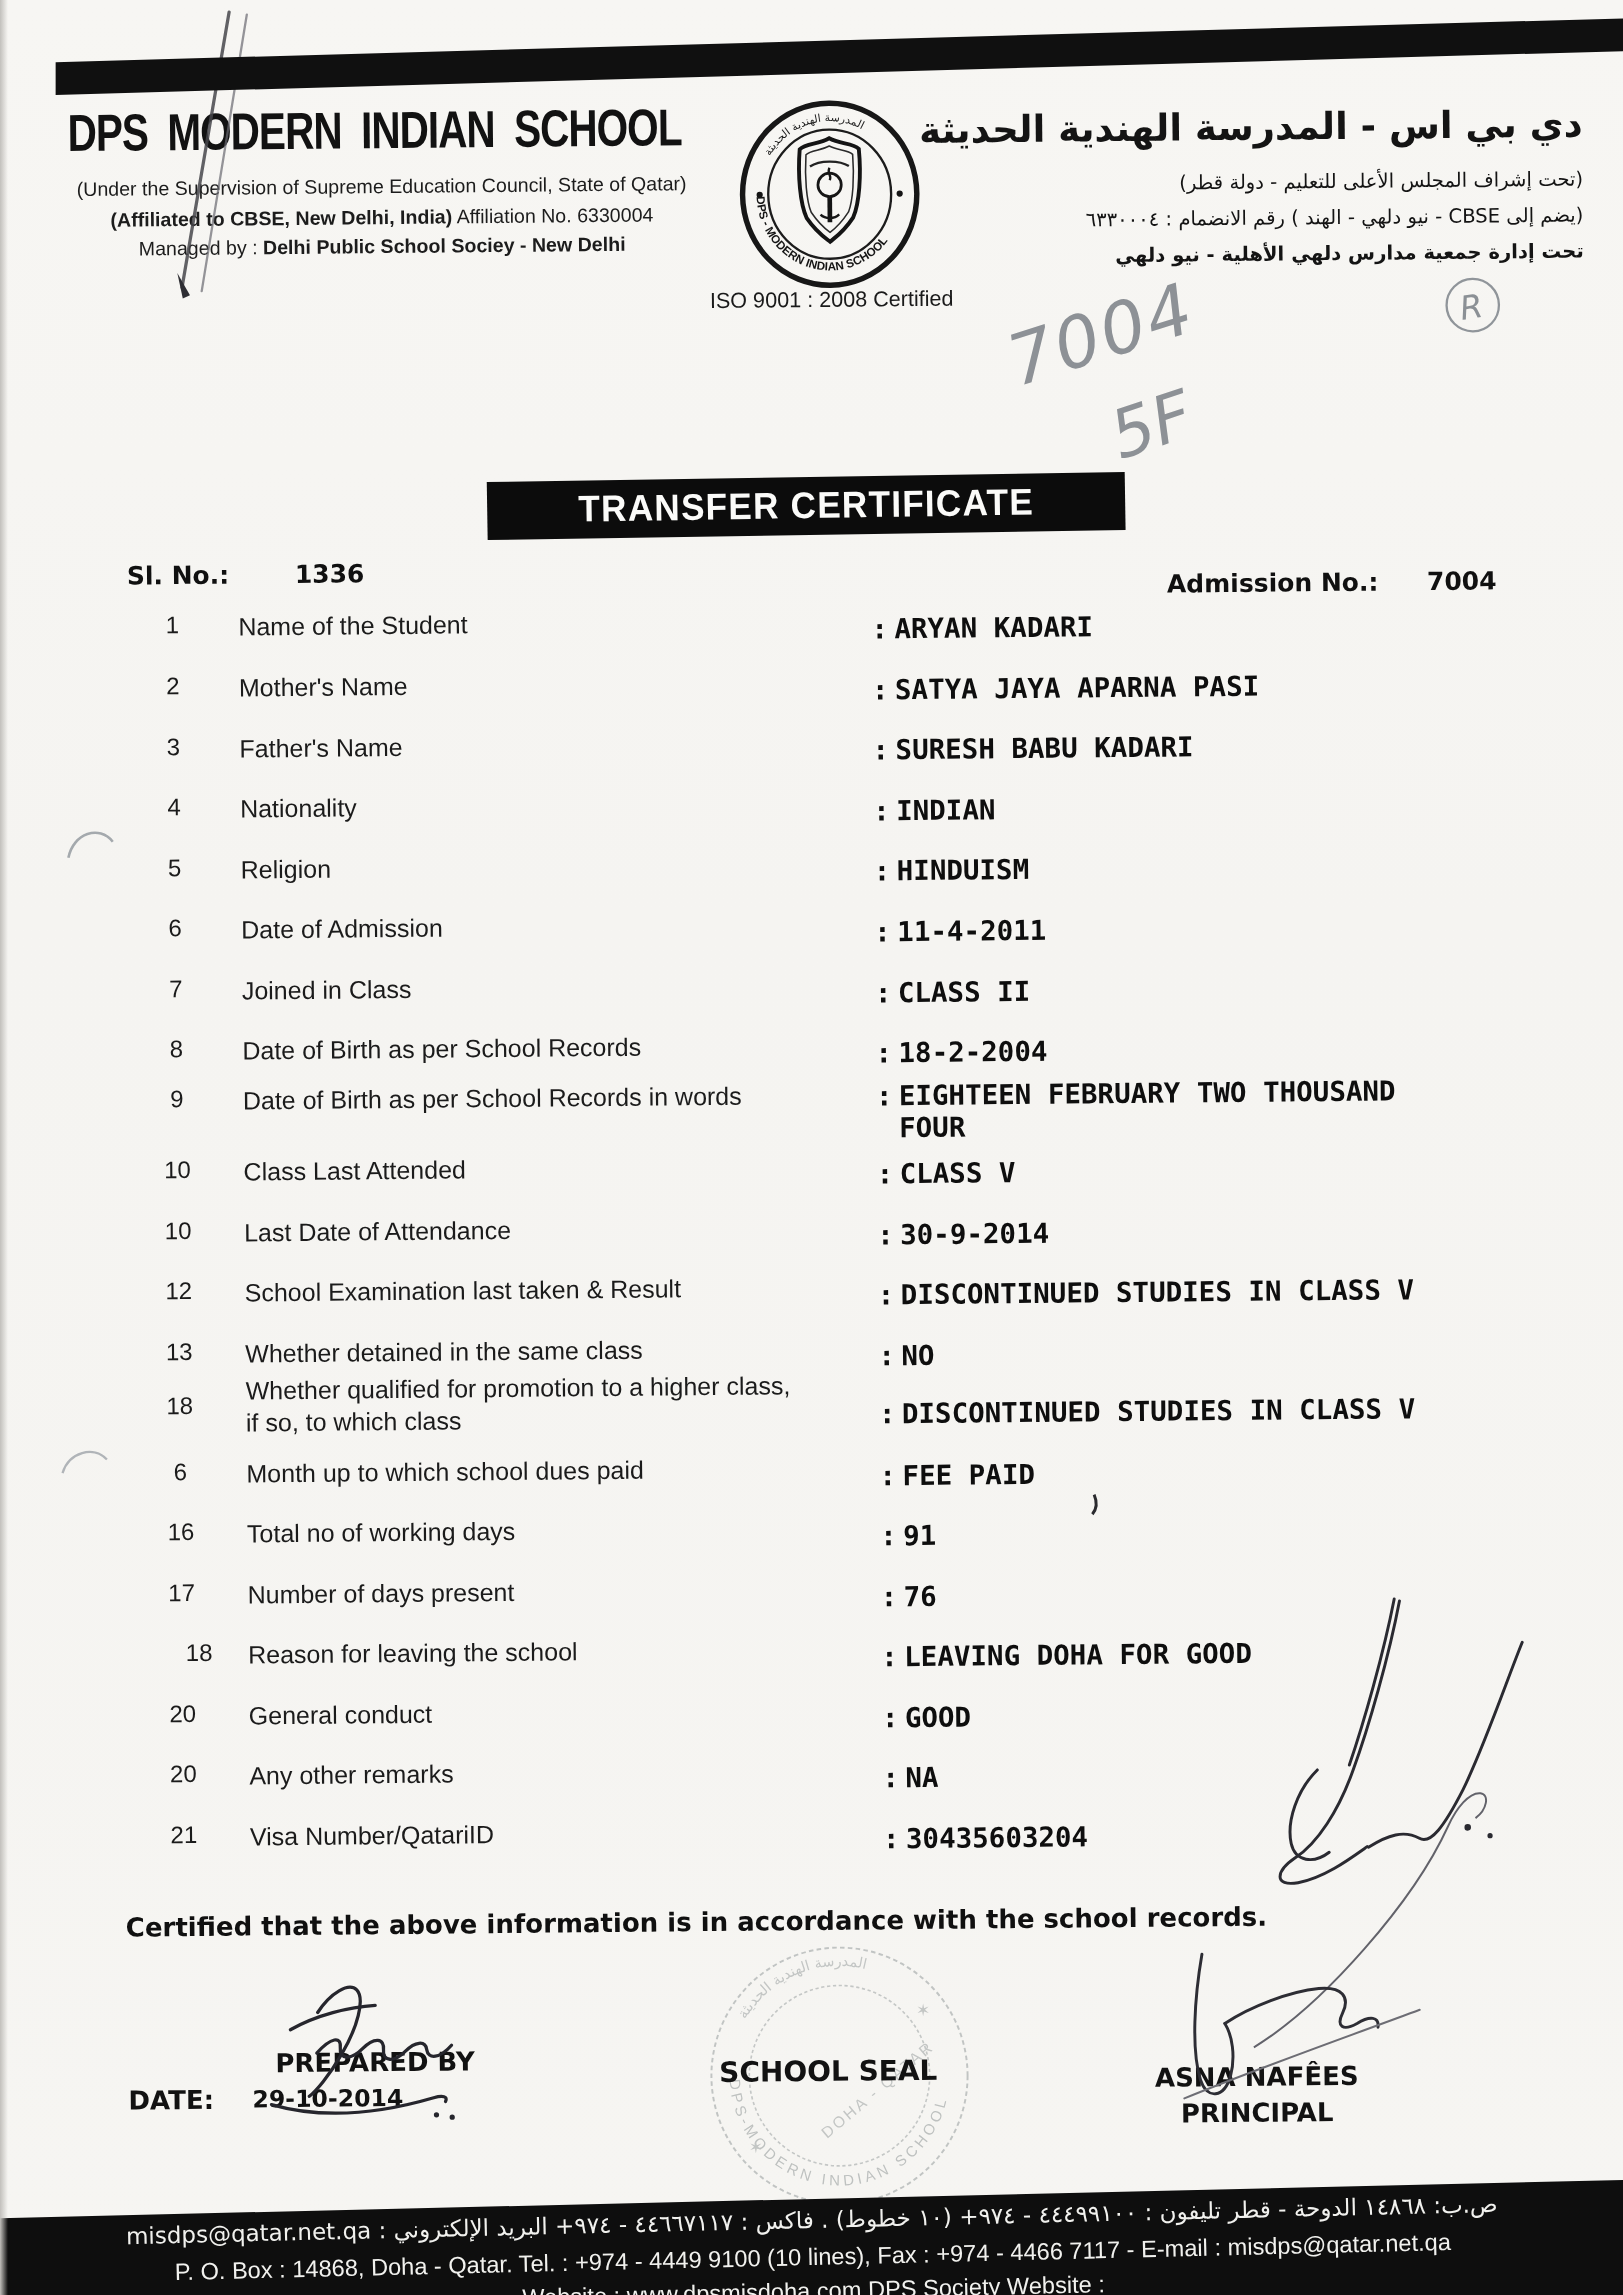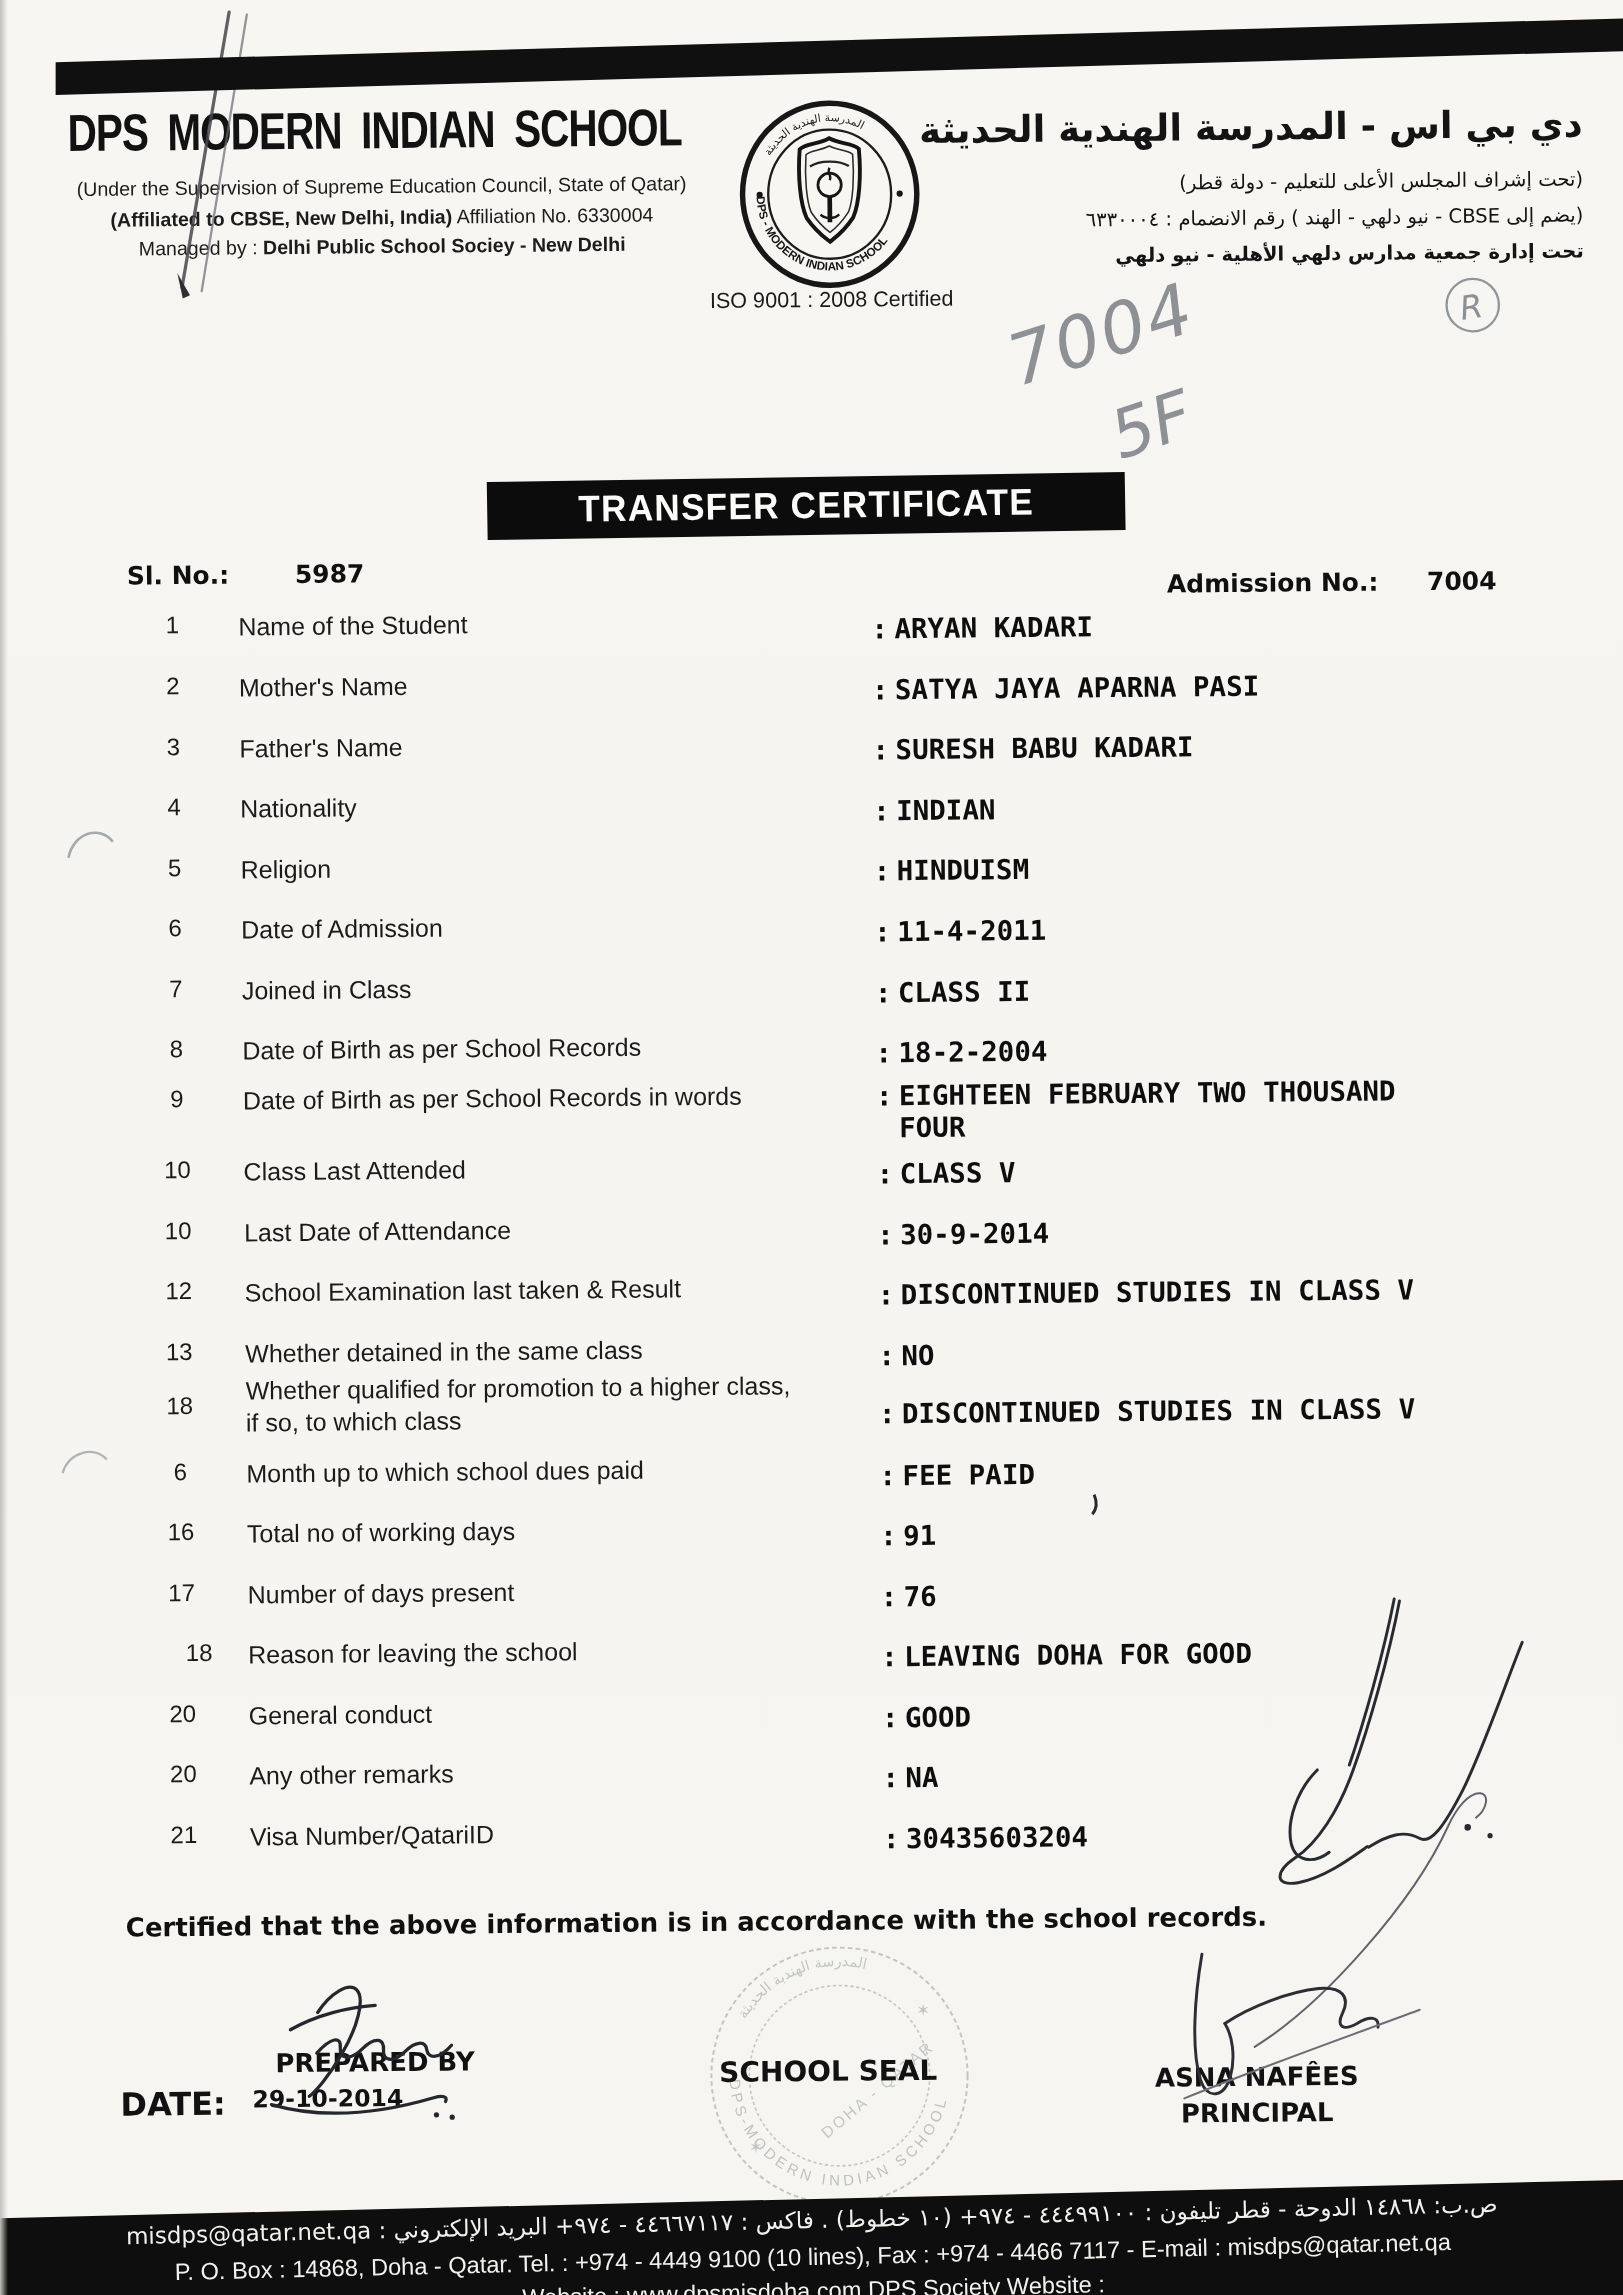--- a/index.html
+++ b/index.html
@@ -117,21 +117,21 @@
     <div class="abs arab arab-title">دي بي اس - المدرسة الهندية الحديثة</div>
     <div class="abs arab arab-sub" style="top:175px;">(تحت إشراف المجلس الأعلى للتعليم - دولة قطر)</div>
     <div class="abs arab arab-sub" style="top:211px;">(يضم إلى CBSE - نيو دلهي - الهند ) رقم الانضمام : ٦٣٣٠٠٠٤</div>
     <div class="abs arab arab-sub b" style="top:247px;">تحت إدارة جمعية مدارس دلهي الأهلية - نيو دلهي</div>
 
     <div class="abs cbse-line">(CBSE Affiliation No. 6330004)</div>
     <div class="abs band">
       <span>TRANSFER CERTIFICATE</span>
     </div>
     <div class="abs hb" style="left:132px;top:555px;">Sl. No.:</div>
-    <div class="abs hb" style="left:300px;top:555px;">5987</div>
+    <div class="abs hb" style="left:300px;top:555px;">1336</div>
     <div class="abs hb" style="left:1172px;top:573px;">Admission No.:</div>
     <div class="abs hb" style="left:1432px;top:573px;">7004</div>
 
     <div>
         <div class="abs num" style="left: 153px; top: 605px;">1</div>
         <div class="abs lbl" style="left: 243px; top: 605px; width: 632px;">Name of the Student</div>
         <div class="abs colon" style="left: 876px; top: 613px;">:</div>
         <div class="abs val" style="left: 899px; top: 613px; width: 694px;">ARYAN KADARI</div>
         <div class="abs num" style="left: 153px; top: 666px;">2</div>
         <div class="abs lbl" style="left: 243px; top: 666px; width: 632px;">Mother's Name</div>
@@ -211,21 +211,21 @@
         <div class="abs colon" style="left: 876px; top: 1762px;">:</div>
         <div class="abs val" style="left: 899px; top: 1762px; width: 694px;">NA</div>
         <div class="abs num" style="left: 153px; top: 1815px;">21</div>
         <div class="abs lbl" style="left: 243px; top: 1815px; width: 632px;">Visa Number/QatariID</div>
         <div class="abs colon" style="left: 876px; top: 1823px;">:</div>
         <div class="abs val" style="left: 899px; top: 1823px; width: 694px;">30435603204</div>
       </div>
 
     <div class="abs cert">Certified that the above information is in accordance with the school records.</div>
     <div class="abs sig-label" style="left:253px;top:2043px;width:226px;text-align:center;font-size:26px;">PREPARED BY</div>
-    <div class="abs sig-label" style="left:111px;top:2079px;font-size:32px;">DATE:</div>
+    <div class="abs sig-label" style="left:119px;top:2079px;font-size:26px;">DATE:</div>
     <div class="abs sig-label" style="left:243px;top:2080px;font-size:23.6px;">29-10-2014</div>
     <div class="abs sig-label" style="left:710px;top:2055px;font-size:28px;z-index:3;">SCHOOL SEAL</div>
     <div class="abs sig-label" style="left:1136px;top:2066px;width:223px;text-align:center;font-size:26px;">ASNA NAFÊES</div>
     <div class="abs sig-label" style="left:1136px;top:2102px;width:223px;text-align:center;font-size:26px;">PRINCIPAL</div>
 
     <svg class="abs" style="left:0;top:0;z-index:5;pointer-events:none;" width="1624" height="2295" viewBox="0 0 2481 3507">
       <g stroke-linecap="round">
         <path d="M366,10 L290,430" stroke="#46464b" stroke-width="5" fill="none" opacity=".85"></path>
         <path d="M393,14 L320,436" stroke="#6a6a70" stroke-width="3.5" fill="none" opacity=".7"></path>
         <path d="M283,408 L302,442 L291,447 Z" fill="#2e2e33" stroke="none"></path>

